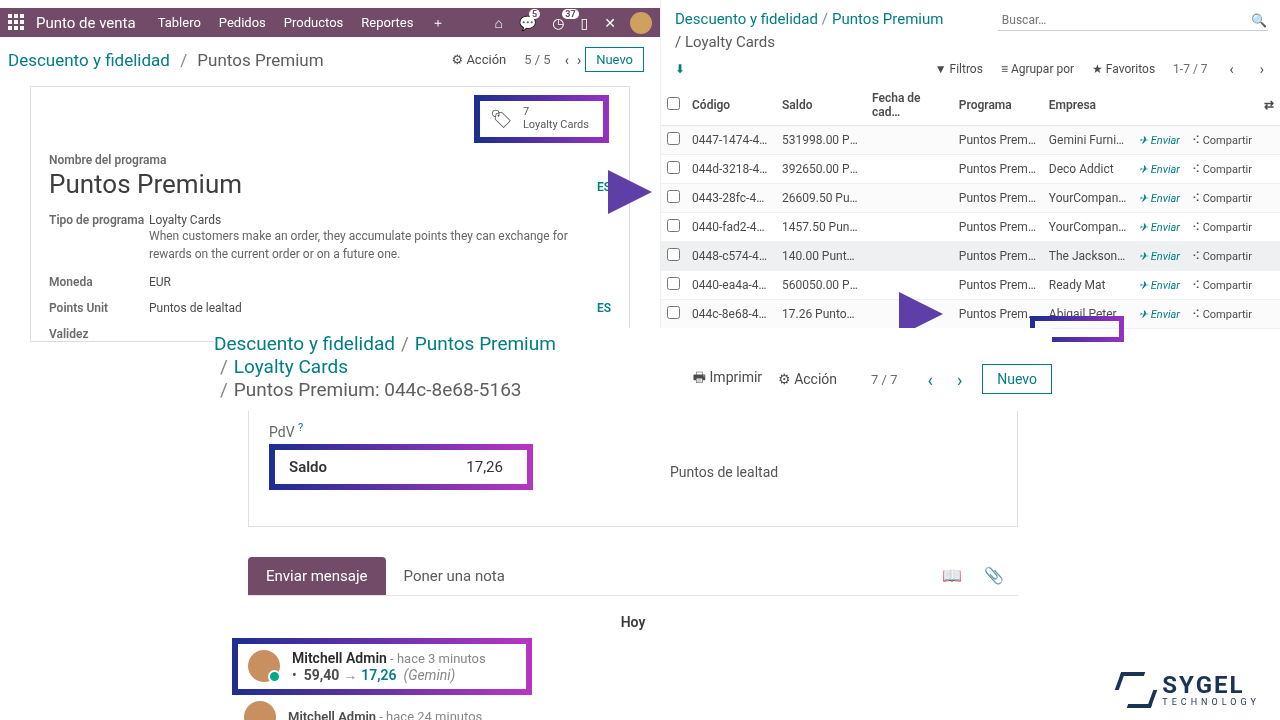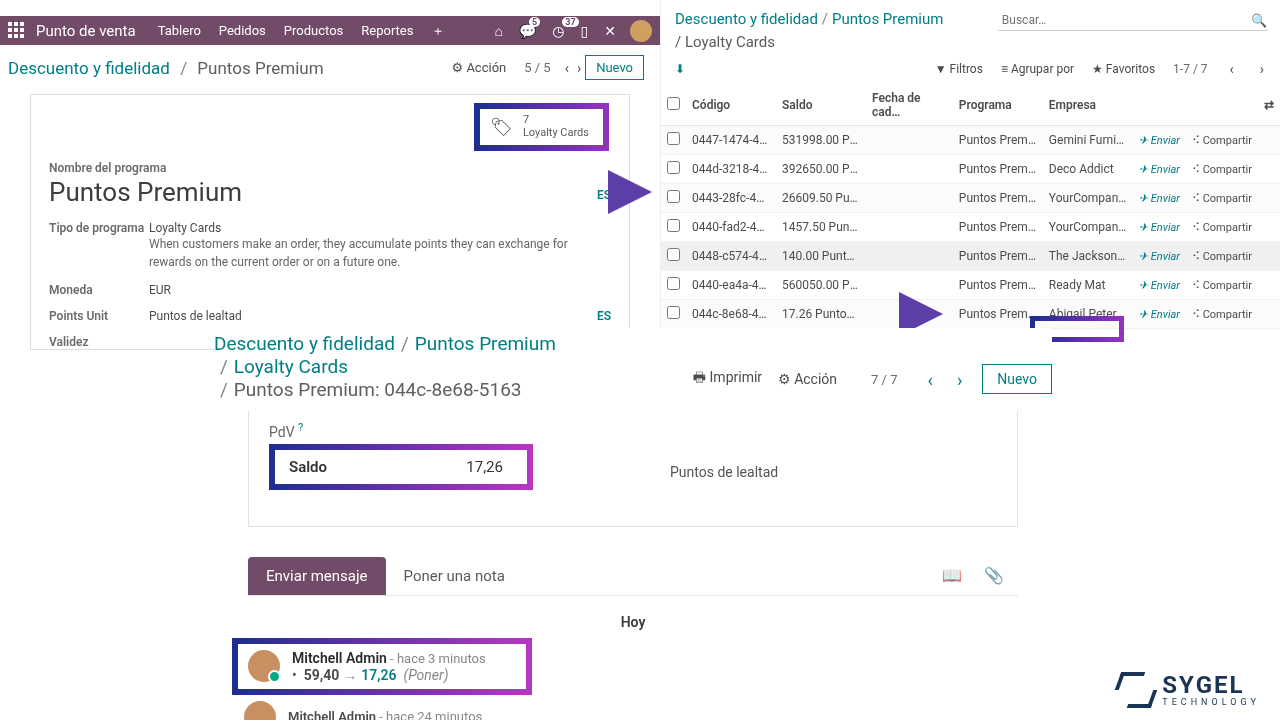--- a/index.html
+++ b/index.html
@@ -1,19 +1,19 @@
 <!DOCTYPE html>
 <html><head>
 <meta charset="utf-8">
 <style>
   * { margin:0; padding:0; box-sizing:border-box; font-family:-apple-system,BlinkMacSystemFont,"Segoe UI",Roboto,sans-serif; }
   body { background:#fff; width:1280px; height:720px; overflow:hidden; position:relative; font-size:13px; color:#4c4c4c; }
   
   
-  .top-left { position:absolute; left:0; top:16px; width:660px; height:330px; background:#fff; }
+  .top-left { position:absolute; left:0; top:8px; width:660px; height:330px; background:#fff; }
   .navbar { background:#714B67; height:29px; display:flex; align-items:center; padding:0 8px; color:#fff; font-size:13px; }
   .navbar .apps { width:18px; height:18px; display:grid; grid-template-columns:repeat(3,4px); grid-template-rows:repeat(3,4px); gap:2px; margin-right:10px; }
   .navbar .apps span { background:#fff; }
   .navbar .brand { font-size:15px; margin-right:22px; }
   .navbar .menu-item { margin-right:18px; cursor:pointer; font-size:13px; }
   .navbar .spacer { flex:1; }
   .navbar .right-icon { margin-left:16px; position:relative; font-size:14px; }
   .navbar .badge { position:absolute; top:-6px; left:10px; background:#fff; color:#714B67; font-size:9px; padding:0 3px; border-radius:6px; font-weight:bold; }
   .navbar .avatar { width:22px; height:22px; border-radius:50%; background:#d0a060; margin-left:14px; }
   
@@ -362,21 +362,21 @@
     <div class="msg-icons">
       <span>📖</span>
       <span>📎</span>
     </div>
   </div>
   <div class="hoy">Hoy</div>
   <div class="log-pill">
     <div class="av"></div>
     <div class="log-body">
       <div><span class="nm">Mitchell Admin</span> <span class="tm">- hace 3 minutos</span></div>
-      <div class="log-line2">• &nbsp;<b>59,40</b><span class="arrow-s">→</span><span class="new">17,26</span>&nbsp; <span class="unit">(Poner)</span></div>
+      <div class="log-line2">• &nbsp;<b>59,40</b><span class="arrow-s">→</span><span class="new">17,26</span>&nbsp; <span class="unit">(Gemini)</span></div>
     </div>
   </div>
   <div class="log2">
     <div class="av"></div>
     <div><span class="nm" style="font-weight:600;">Mitchell Admin</span> <span class="tm" style="color:#888;">- hace 24 minutos</span></div>
   </div>
 </div>
 
 <div class="sygel">
   <div class="mark"></div>

